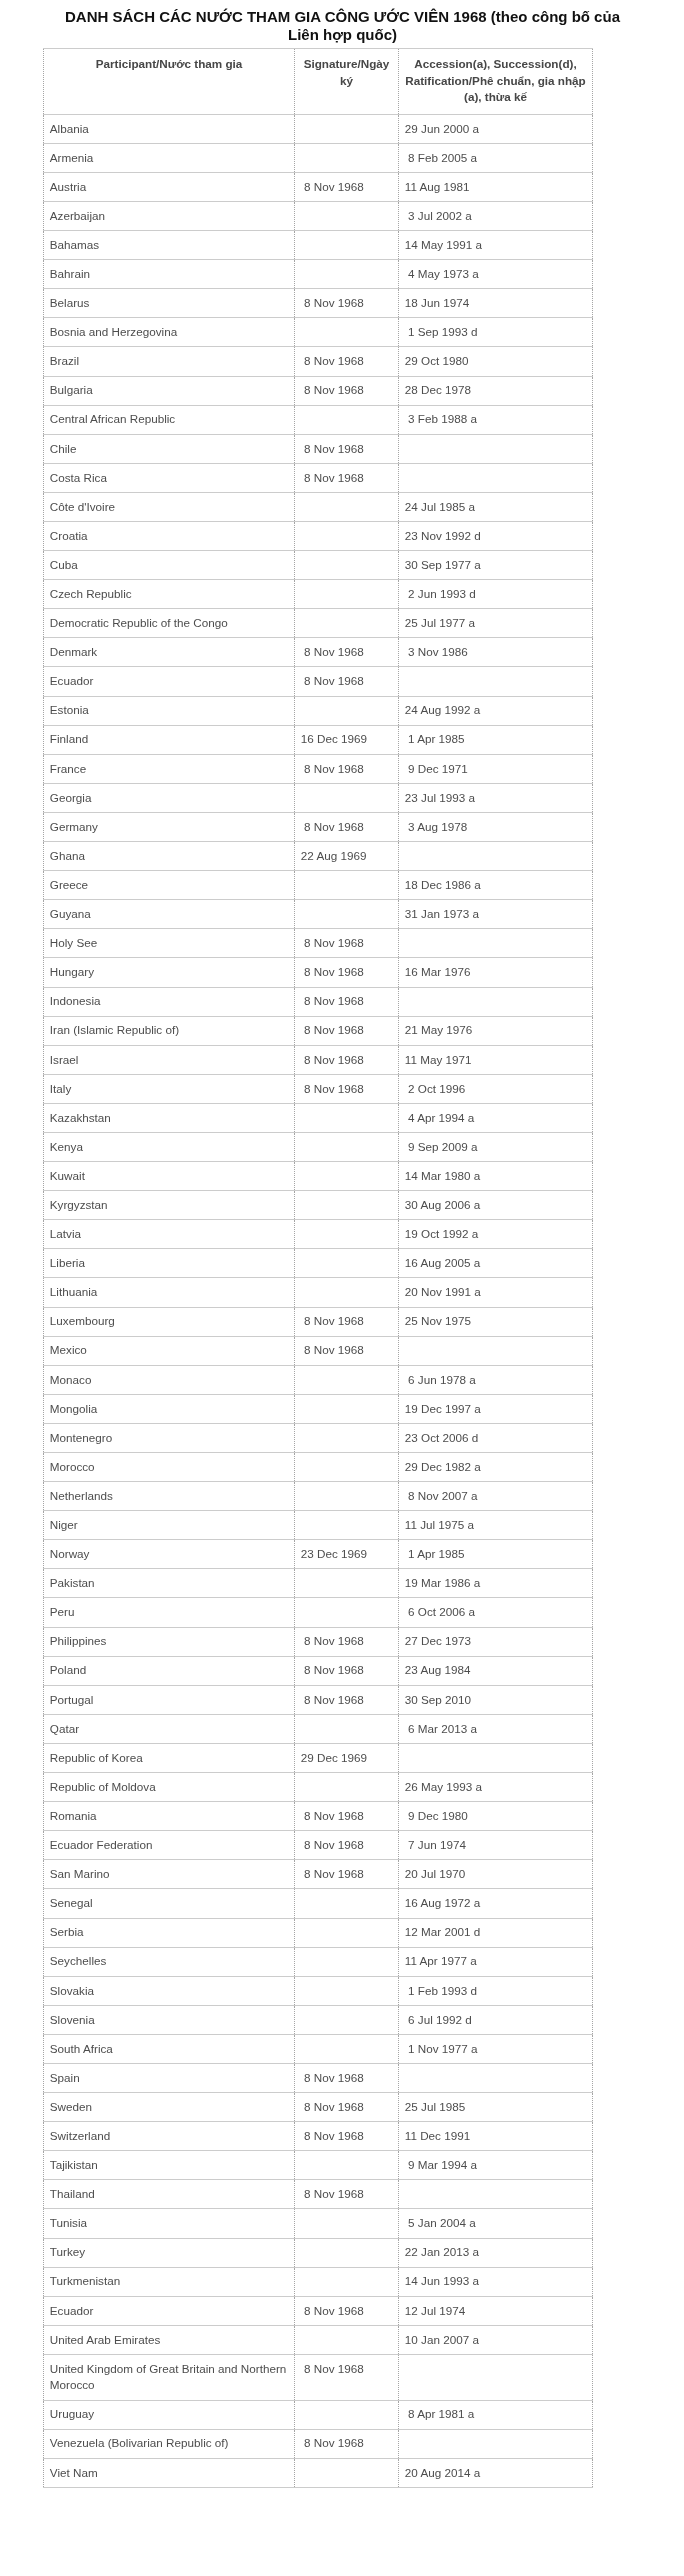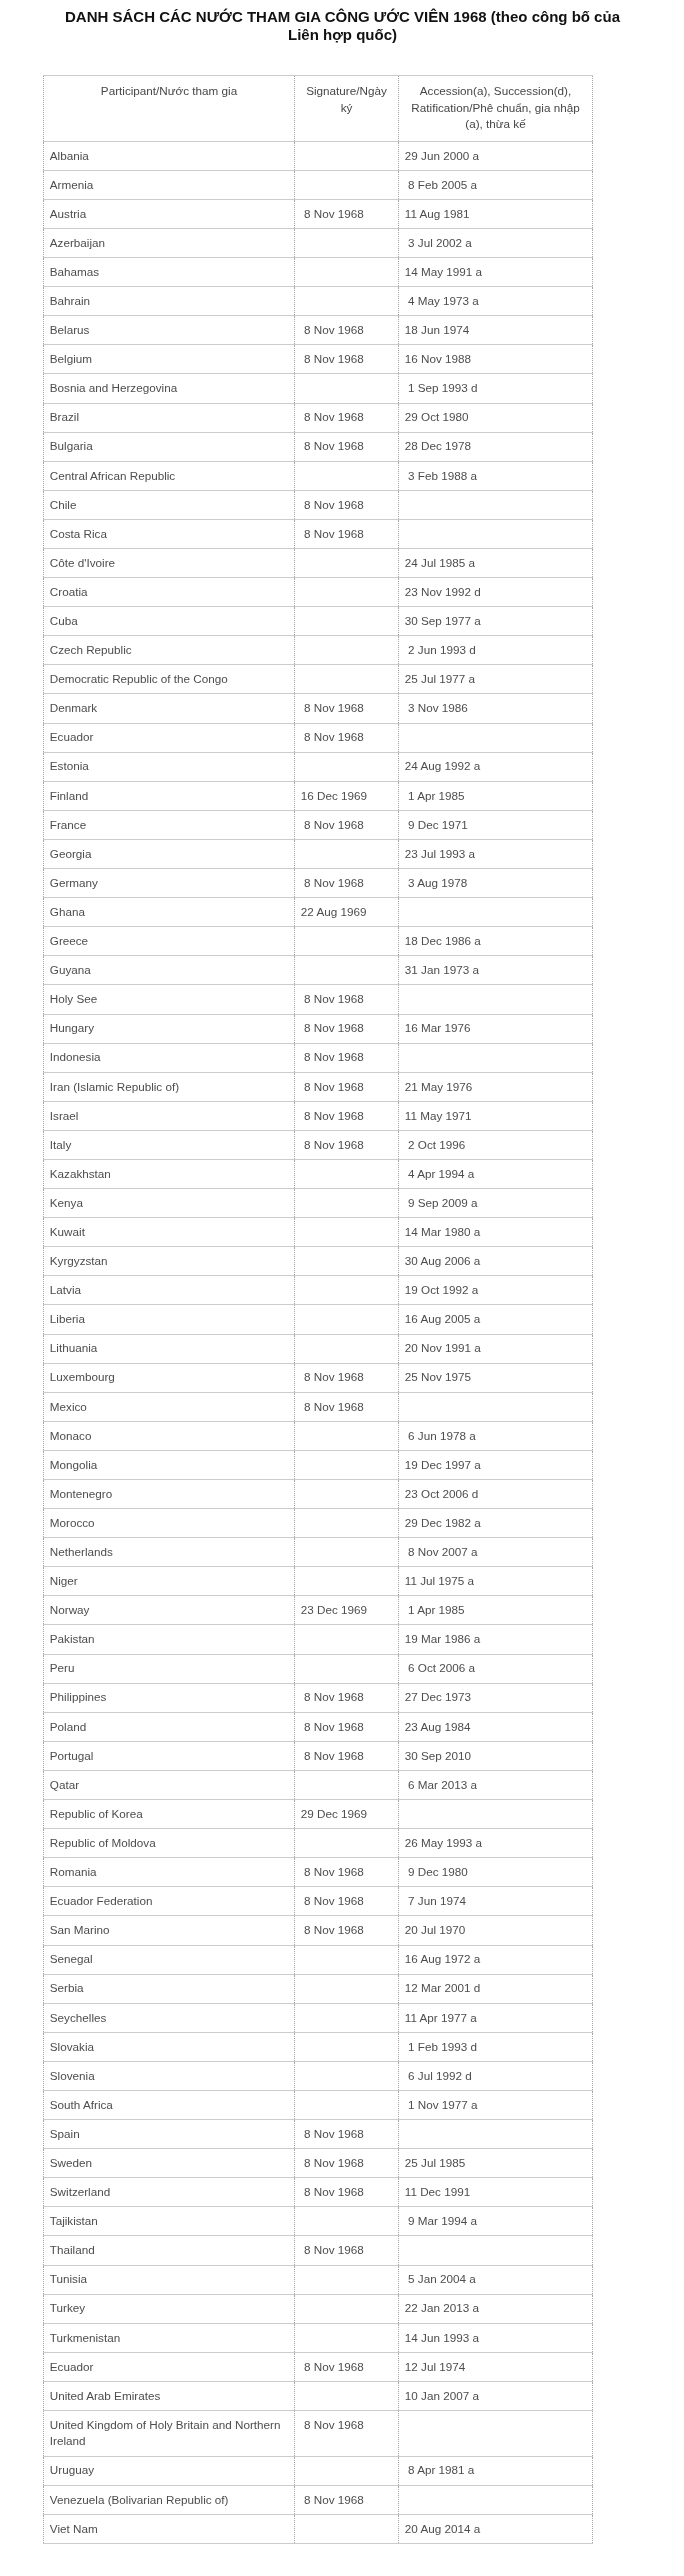--- a/index.html
+++ b/index.html
@@ -9,21 +9,21 @@
     width: 685px;
     font-family: "Liberation Sans", "DejaVu Sans", sans-serif;
   }
   .page {
     width: 685px;
     min-height: 2576px;
     box-sizing: border-box;
     padding-top: 7.8px;
   }
   .page-title {
-    margin: 0 0 30px 0;
+    margin: 0 0 3px 0;
     text-align: center;
     font-size: 15px;
     font-weight: bold;
     color: #111111;
     line-height: 18.4px;
   }
   .page-title .title-line { display: block; }
   table.participants {
     border-collapse: collapse;
     margin-left: 43px;
@@ -37,21 +37,21 @@
     border-top: 1px solid #cccccc;
     border-bottom: 1px solid #cccccc;
     border-left: 1px dotted #a5a5a5;
     border-right: 1px dotted #a5a5a5;
     vertical-align: top;
     line-height: 16.5px;
     white-space: pre-wrap;
     overflow: hidden;
   }
   table.participants th {
-    font-weight: normal;
+    font-weight: bold;
     text-align: center;
     padding: 7.8px 5.8px;
     color: #474747;
   }
   table.participants td {
     text-align: left;
     padding: 5.8px 5.8px;
   }
   col.col-participant { width: 251px; }
   col.col-signature  { width: 104px; }
@@ -110,25 +110,20 @@
           <td>Bahrain</td>
           <td></td>
           <td> 4 May 1973 a</td>
         </tr>
         <tr>
           <td>Belarus</td>
           <td> 8 Nov 1968</td>
           <td>18 Jun 1974</td>
         </tr>
         <tr>
-          <td>Belgium</td>
-          <td> 8 Nov 1968</td>
-          <td>16 Nov 1988</td>
-        </tr>
-        <tr>
           <td>Bosnia and Herzegovina</td>
           <td></td>
           <td> 1 Sep 1993 d</td>
         </tr>
         <tr>
           <td>Brazil</td>
           <td> 8 Nov 1968</td>
           <td>29 Oct 1980</td>
         </tr>
         <tr>
@@ -465,21 +460,21 @@
           <td>Ecuador</td>
           <td> 8 Nov 1968</td>
           <td>12 Jul 1974</td>
         </tr>
         <tr>
           <td>United Arab Emirates</td>
           <td></td>
           <td>10 Jan 2007 a</td>
         </tr>
         <tr>
-          <td>United Kingdom of Holy Britain and Northern Ireland</td>
+          <td>United Kingdom of Great Britain and Northern Morocco</td>
           <td> 8 Nov 1968</td>
           <td></td>
         </tr>
         <tr>
           <td>Uruguay</td>
           <td></td>
           <td> 8 Apr 1981 a</td>
         </tr>
         <tr>
           <td>Venezuela (Bolivarian Republic of)</td>

